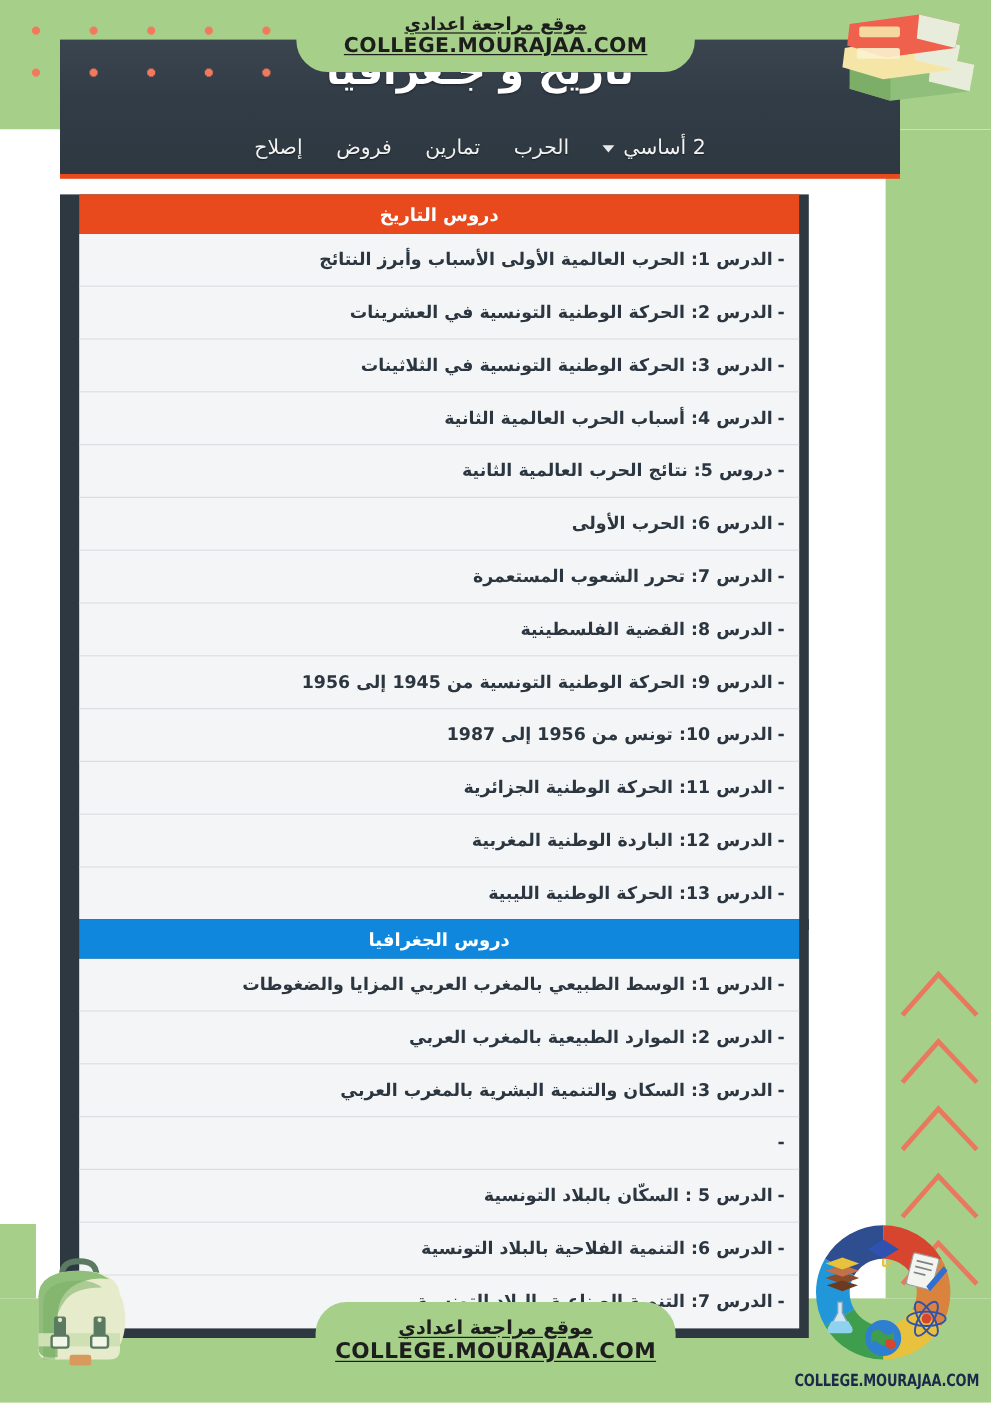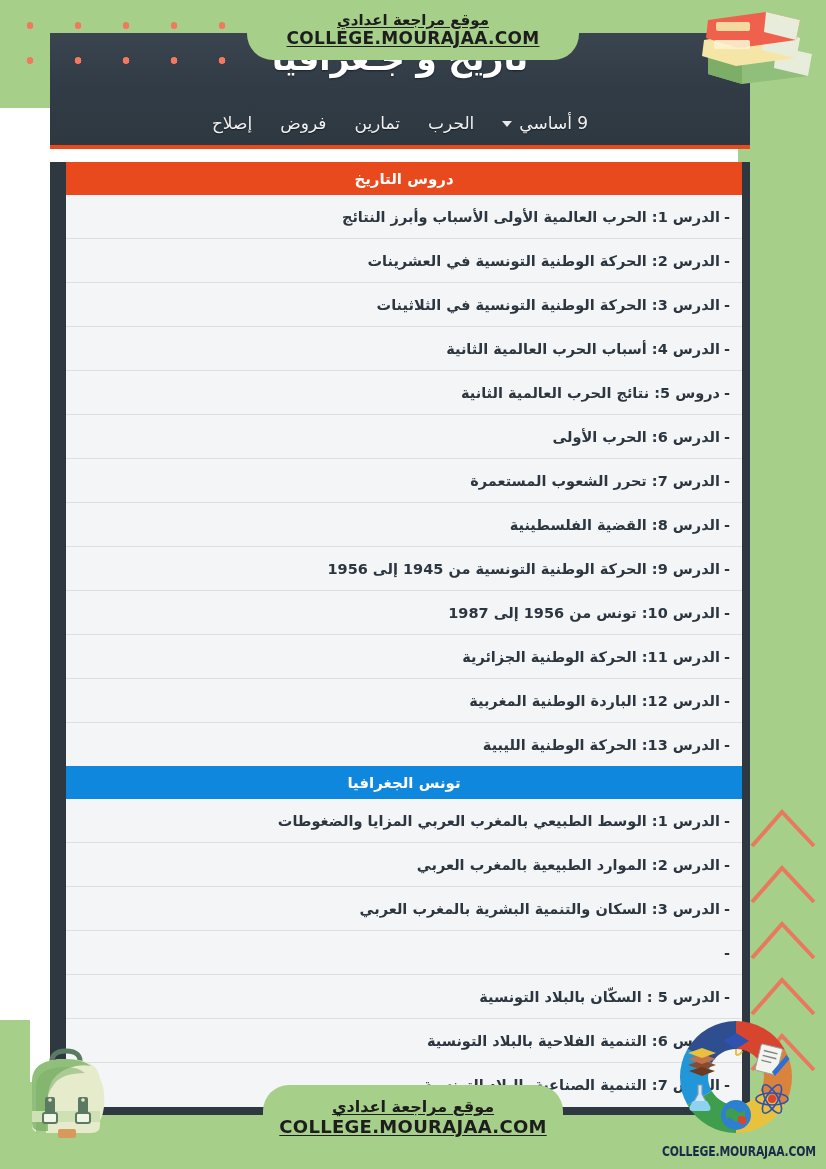--- a/index.html
+++ b/index.html
@@ -86,21 +86,21 @@
   .caret{
     width:0;height:0;border-left:5px solid transparent;border-right:5px solid transparent;
     border-top:6px solid #e9e9e9;display:inline-block;margin-bottom:-1px;
   }
   .header-rule{
     position:absolute;left:50px;top:145px;width:700px;height:4px;background:#e8491d;z-index:6;
   }
 
   
   .panel{
-    position:absolute;left:50px;width:700px;z-index:6;
+    position:absolute;left:50px;width:624px;z-index:6;
     background:#2e3841;
     box-sizing:border-box;
     padding:0 8px 8px 16px;
   }
   #history-panel{top:162px;}
   #geography-panel{top:766px;}
 
   .panel-head{
     height:33px;display:flex;align-items:center;justify-content:center;
     color:#ffffff;font-size:15px;font-weight:bold;
@@ -181,21 +181,21 @@
   <svg viewBox="0 0 72 62">
       <polyline points="4,46 34,12 66,46" fill="none" stroke="#e8795f" stroke-width="4"></polyline>
     </svg>
 </div>
 
 <header class="site-header">
   <div class="site-title">تاريخ و جـغرافيا</div>
 
   <nav class="navbar">
     <div class="nav-item">
-      <span>9 أساسي</span>
+      <span>2 أساسي</span>
       <span class="caret"></span>
     </div>
     <div class="nav-item">
       <span>الحرب</span>
     </div>
     <div class="nav-item">
       <span>تمارين</span>
     </div>
     <div class="nav-item">
       <span>فروض</span>
@@ -283,21 +283,21 @@
       </li>
     <li class="lesson">
         <span class="dash">-</span>
         <span>الدرس 13: الحركة الوطنية الليبية</span>
       </li>
   </ul>
 </section>
 
 <section class="panel" id="geography-panel">
   <div class="panel-head geography">
-    <span>تونس الجغرافيا</span>
+    <span>دروس الجغرافيا</span>
   </div>
   <ul class="lesson-list">
     <li class="lesson">
         <span class="dash">-</span>
         <span>الدرس 1: الوسط الطبيعي بالمغرب العربي المزايا والضغوطات</span>
       </li>
     <li class="lesson">
         <span class="dash">-</span>
         <span>الدرس 2: الموارد الطبيعية بالمغرب العربي</span>
       </li>

